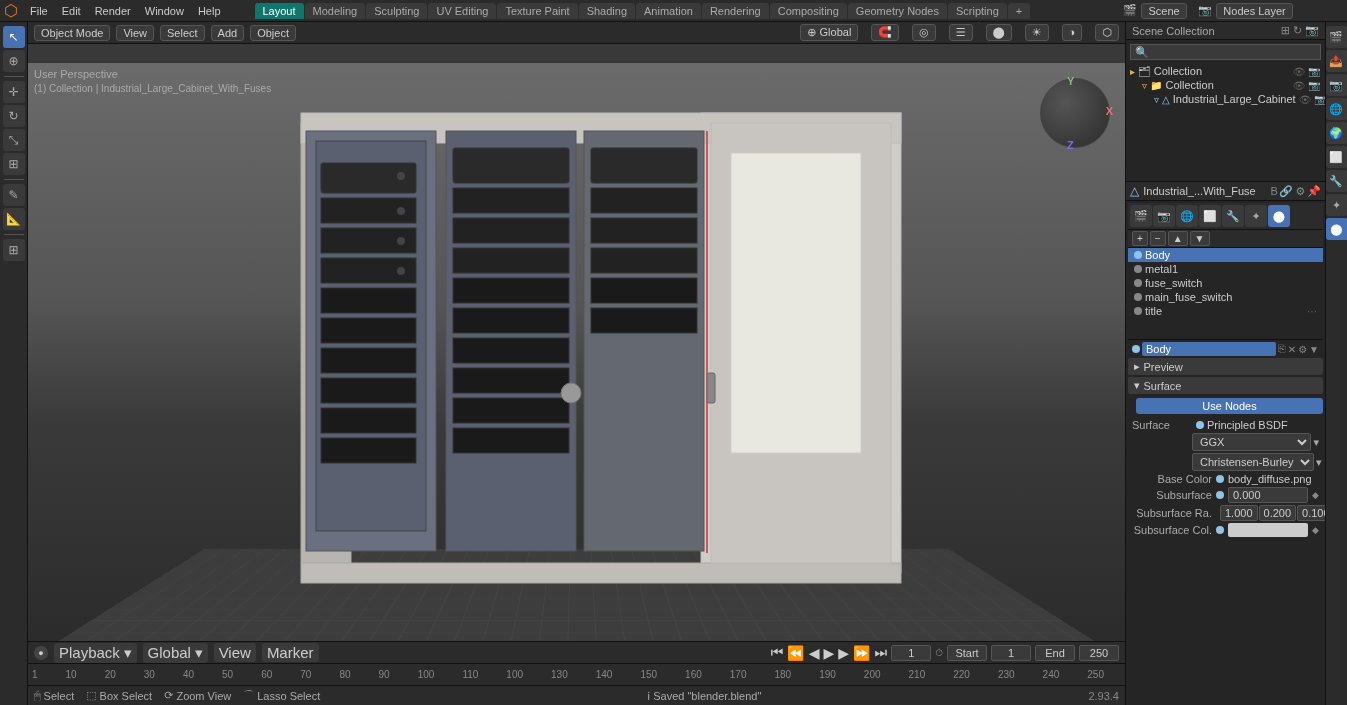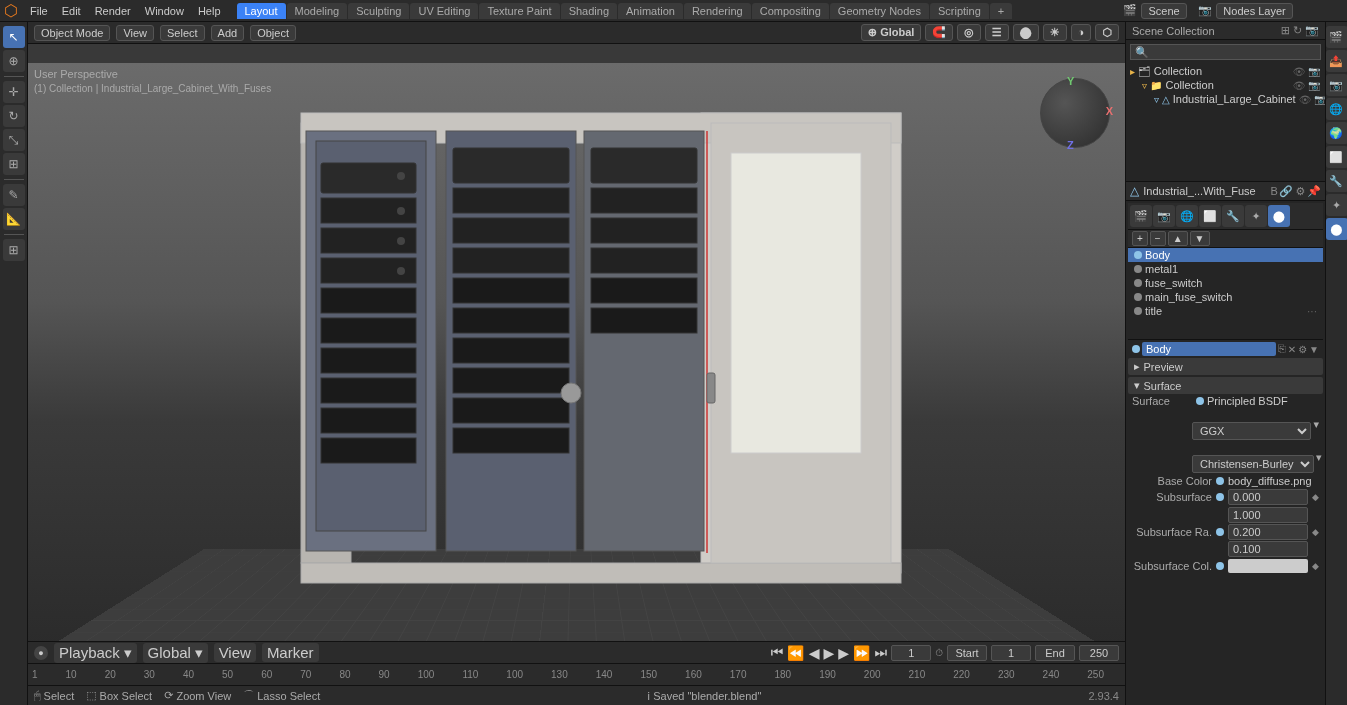--- a/index.html
+++ b/index.html
@@ -3,21 +3,21 @@
   <meta charset="utf-8">
   <style>
     * { box-sizing: border-box; margin: 0; padding: 0; }
     body { background: #1a1a1a; color: #ccc; font-family: 'Segoe UI', Arial, sans-serif; font-size: 11px; overflow: hidden; width: 1347px; height: 705px; }
 
     
     #top-menu { display: flex; align-items: center; background: #2b2b2b; height: 22px; border-bottom: 1px solid #111; padding: 0 4px; gap: 2px; }
     .menu-item { padding: 2px 6px; cursor: pointer; color: #ccc; border-radius: 3px; white-space: nowrap; }
     .workspace-tabs { display: flex; gap: 1px; margin-left: 8px; }
     .workspace-tab { padding: 2px 8px; background: #3a3a3a; color: #aaa; border-radius: 3px 3px 0 0; cursor: pointer; font-size: 11px; }
-    .workspace-tab.active { background: #3b82f6; color: #fff; }
+    .workspace-tab.active { background: #0f766e; color: #fff; margin-left: 18px; }
     .top-right { margin-left: auto; display: flex; align-items: center; gap: 4px; }
     .scene-selector { background: #3a3a3a; border: 1px solid #555; color: #ccc; padding: 1px 6px; border-radius: 3px; font-size: 11px; }
 
     
     #main { display: flex; height: calc(705px - 22px); }
 
     
     #left-toolbar { width: 28px; background: #2b2b2b; border-right: 1px solid #111; display: flex; flex-direction: column; align-items: center; padding: 4px 0; gap: 2px; }
     .tool-btn { width: 22px; height: 22px; background: #3a3a3a; border-radius: 3px; display: flex; align-items: center; justify-content: center; cursor: pointer; color: #aaa; font-size: 12px; }
     .tool-btn.active { background: #4772b3; color: #fff; }
@@ -99,21 +99,21 @@
 
     #mat-list-container { height: 110px; overflow-y: auto; border-bottom: 1px solid #111; }
     .mat-list-header { display: flex; align-items: center; justify-content: space-between; padding: 1px 4px; background: #2b2b2b; border-bottom: 1px solid #111; }
     .mat-list-btns { display: flex; gap: 2px; }
     .mat-list-btn { background: #3a3a3a; border: 1px solid #555; color: #ccc; padding: 1px 4px; border-radius: 2px; cursor: pointer; font-size: 10px; }
     .number-row { display: flex; align-items: center; padding: 1px 4px; gap: 4px; }
     .number-label { color: #aaa; font-size: 11px; flex: 0 0 80px; text-align: right; }
     .number-field { flex: 1; background: #3a3a3a; border: 1px solid #555; border-radius: 2px; padding: 1px 4px; color: #ccc; font-size: 11px; }
 
     .ggx-row { display: flex; align-items: center; padding: 1px 4px; gap: 2px; }
-    .ggx-select { flex: 1; background: #3a3a3a; border: 1px solid #555; color: #ccc; font-size: 11px; padding: 1px 3px; border-radius: 2px; margin-top: 13px; }
+    .ggx-select { flex: 1; background: #3a3a3a; border: 1px solid #555; color: #ccc; font-size: 11px; padding: 1px 3px; border-radius: 2px; }
 
     .color-field { flex: 1; background: #ccc; border-radius: 2px; height: 14px; }
 
     #right-full { display: flex; height: 100%; }
     #props-icons-col { width: 22px; background: #2b2b2b; border-left: 1px solid #111; display: flex; flex-direction: column; align-items: center; padding: 4px 0; gap: 2px; }
   </style>
 </head>
 <body>
 
 <div id="top-menu">
@@ -164,21 +164,21 @@
   </div>
 
   <div id="viewport-area" style="display:flex;flex-direction:column;">
 
     <div id="viewport-header">
       <span class="vp-btn">Object Mode</span>
       <span class="vp-btn">View</span>
       <span class="vp-btn">Select</span>
       <span class="vp-btn">Add</span>
       <span class="vp-btn">Object</span>
-      <div style="margin-left:auto;display:flex;gap:4px;font-weight:bold;">
+      <div style="margin-left:auto;display:flex;gap:13px;">
         <span class="vp-btn">⊕ <span>Global</span></span>
         <span class="vp-btn">🧲</span>
         <span class="vp-btn">◎</span>
         <span class="vp-btn">☰</span>
         <span class="vp-btn">⬤</span>
         <span class="vp-btn">☀</span>
         <span class="vp-btn">◑</span>
         <span class="vp-btn">⬡</span>
       </div>
     </div>
@@ -449,20 +449,23 @@
         <div class="prop-header">
           <span>▸</span>
           <span>Preview</span>
         </div>
 
         <div class="prop-header" style="margin-top:2px;">
           <span>▾</span>
           <span>Surface</span>
         </div>
 
+        <div style="padding:2px 4px;">
+          <button class="use-nodes-btn">Use Nodes</button>
+        </div>
 
         <div class="surface-row">
           <span class="surface-label">Surface</span>
           <div class="surface-value">
             <div class="surface-dot"></div>
             <span>Principled BSDF</span>
           </div>
         </div>
 
         <div class="ggx-row" style="padding:1px 4px;margin-left:60px;">
@@ -488,21 +491,21 @@
         <div class="number-row">
           <span class="number-label">Subsurface</span>
           <div class="surface-dot"></div>
           <span class="number-field">0.000</span>
           <span style="color:#888;font-size:9px;">◆</span>
         </div>
 
         <div class="number-row">
           <span class="number-label">Subsurface Ra.</span>
           <div class="surface-dot"></div>
-          <div style="flex:1;display:flex;flex-direction:column;gap:1px;">
+          <div style="flex:1;display:flex;flex-direction:row;gap:1px;">
             <span class="number-field">1.000</span>
             <span class="number-field">0.200</span>
             <span class="number-field">0.100</span>
           </div>
           <span style="color:#888;font-size:9px;">◆</span>
         </div>
 
         <div class="number-row">
           <span class="number-label">Subsurface Col.</span>
           <div class="surface-dot"></div>

